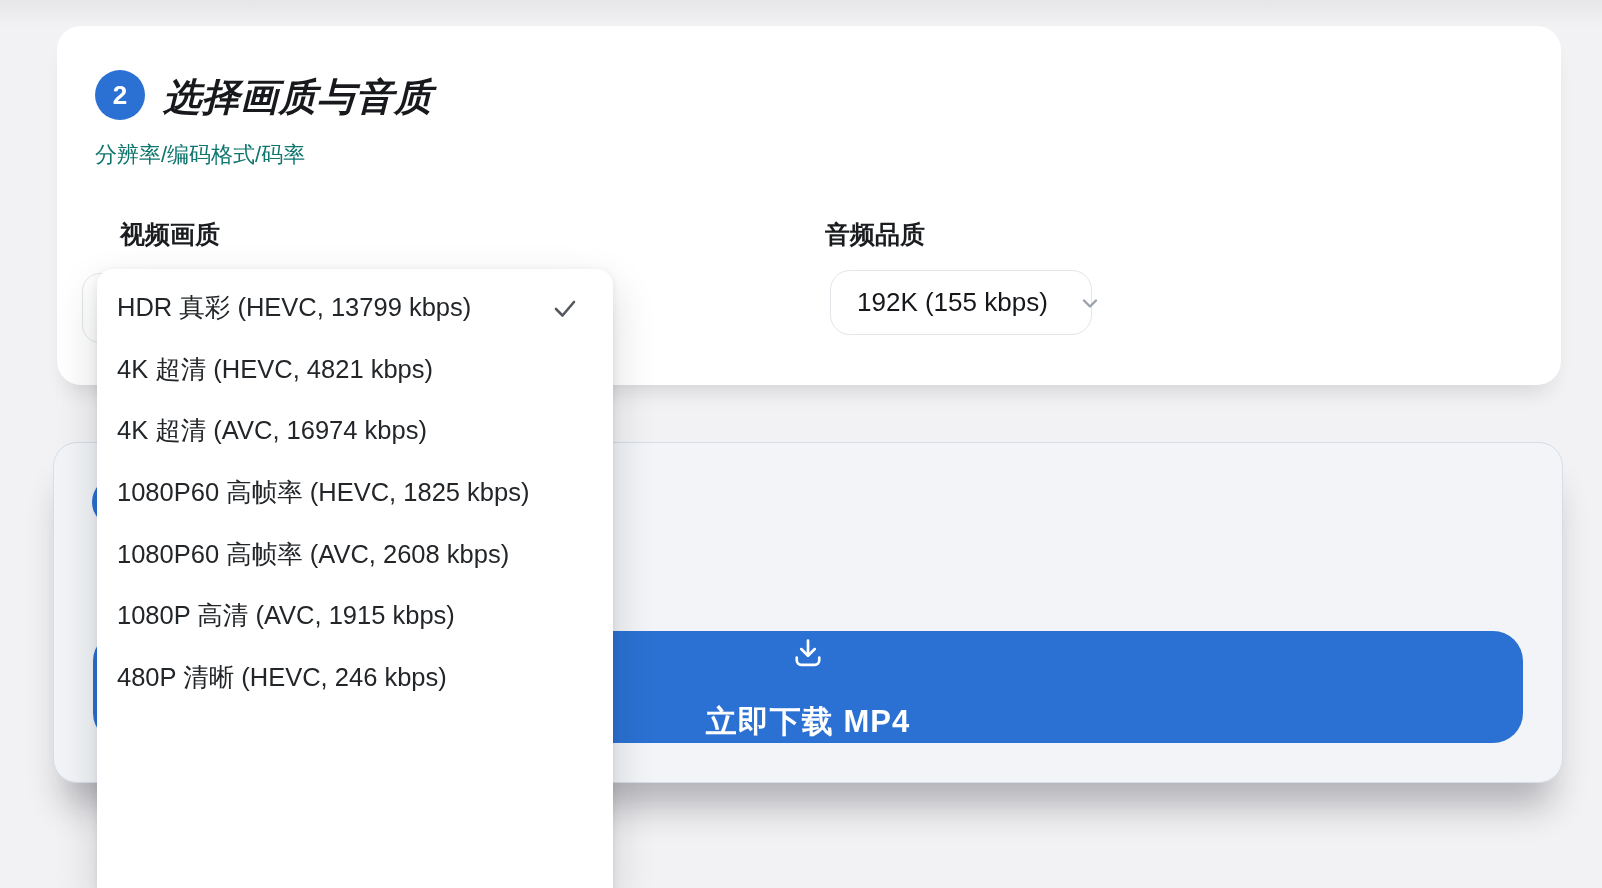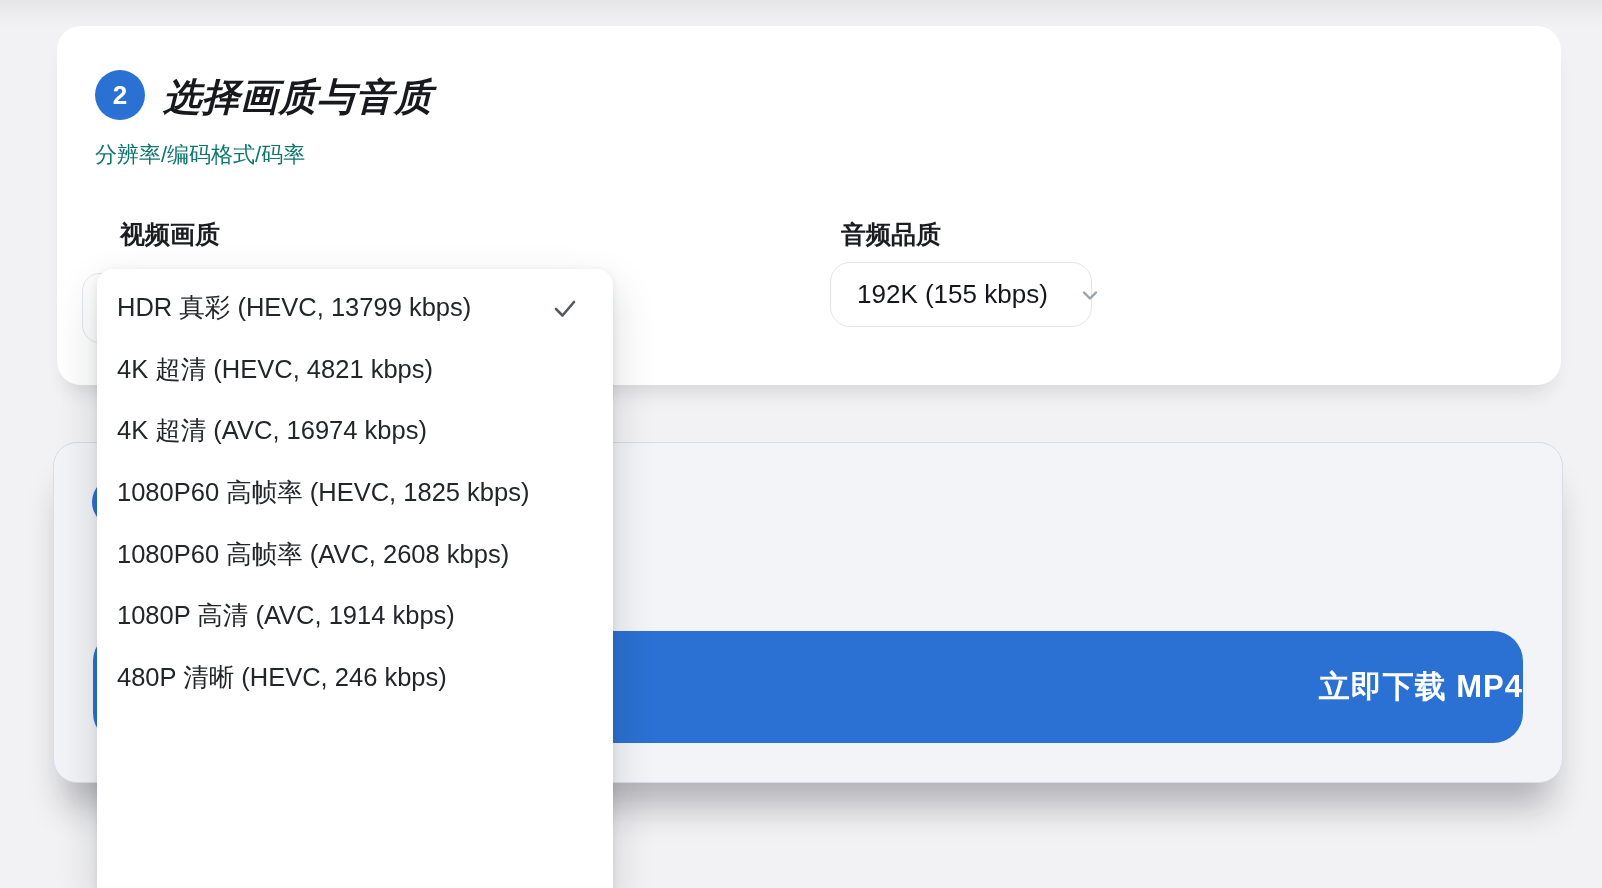--- a/index.html
+++ b/index.html
@@ -29,47 +29,48 @@
     font-size:38px; font-weight:700; color:#17191c; letter-spacing:0.5px;font-style:italic;
   }
   .subtitle{
     position:absolute; left:38px; top:114px;
     font-size:22px; color:#0f766e;
   }
   .field-label{
     position:absolute; top:192px; font-size:25px; font-weight:700; color:#1a1c1f;
   }
   .video-label{ left:33px;margin-left:30px; }
-  .audio-label{ left:784px;text-align:center; }
+  .audio-label{ left:768px;text-align:center; }
   .pill{
     position:absolute; background:#ffffff; border:1.5px solid #e2e5e9;
   }
   .video-pill{
     left:25px; top:247px; width:520px; height:70px; border-radius:18px;
   }
   .audio-pill{
-    left:773px; top:236px; width:262px; height:65px; border-radius:20px;
+    left:773px; top:244px; width:262px; height:65px; border-radius:20px;
     display:flex; align-items:center; padding:0 20px 0 26px; gap:30px;
     cursor:pointer;
   }
   .audio-pill span{ font-size:26px; color:#15171a; white-space:nowrap; }
   .chev{ width:24px; height:24px; stroke:#9ba1a8; stroke-width:2.4; fill:none;
          stroke-linecap:round; stroke-linejoin:round; flex:0 0 auto; }
   
   .card2{
     position:absolute; left:53px; top:442px; width:1510px; height:341px;
     background:#f2f4f7; border:1px solid #d5dde8; border-radius:24px;
     box-shadow:0 34px 36px -12px rgba(25,28,35,.30);
   }
   .badge3{ left:38px; top:34px; }
   .download-btn{
     position:absolute; left:39px; top:188px; width:1430px; height:112px;
     background:#2b71d3; border:none; border-radius:30px; cursor:pointer;
-    display:flex; align-items:center; justify-content:space-between; gap:30px;
+    display:flex; align-items:center; justify-content:flex-end; gap:30px;
     color:#ffffff;
+    flex-direction:column;
   }
   .download-btn span{ font-size:31px; font-weight:700; letter-spacing:1px; }
   .dl-icon{ width:36px; height:36px; stroke:#ffffff; stroke-width:2.4; fill:none;
             stroke-linecap:round; stroke-linejoin:round; }
   
   .dropdown{
     position:absolute; left:97px; top:269px; width:516px; height:624px;
     background:#ffffff; border-radius:16px 16px 0 0;
     box-shadow:0 18px 44px rgba(20,24,32,.16), 0 2px 8px rgba(20,24,32,.08);
     padding-top:8px; z-index:50;
@@ -133,19 +134,19 @@
     <div class="opt">
         <span>4K 超清 (AVC, 16974 kbps)</span>
       </div>
     <div class="opt">
         <span>1080P60 高帧率 (HEVC, 1825 kbps)</span>
       </div>
     <div class="opt">
         <span>1080P60 高帧率 (AVC, 2608 kbps)</span>
       </div>
     <div class="opt">
-        <span>1080P 高清 (AVC, 1914 kbps)</span>
+        <span>1080P 高清 (AVC, 1915 kbps)</span>
       </div>
     <div class="opt">
         <span>480P 清晰 (HEVC, 246 kbps)</span>
       </div>
   </div>
 </div>
 
 </body></html>

